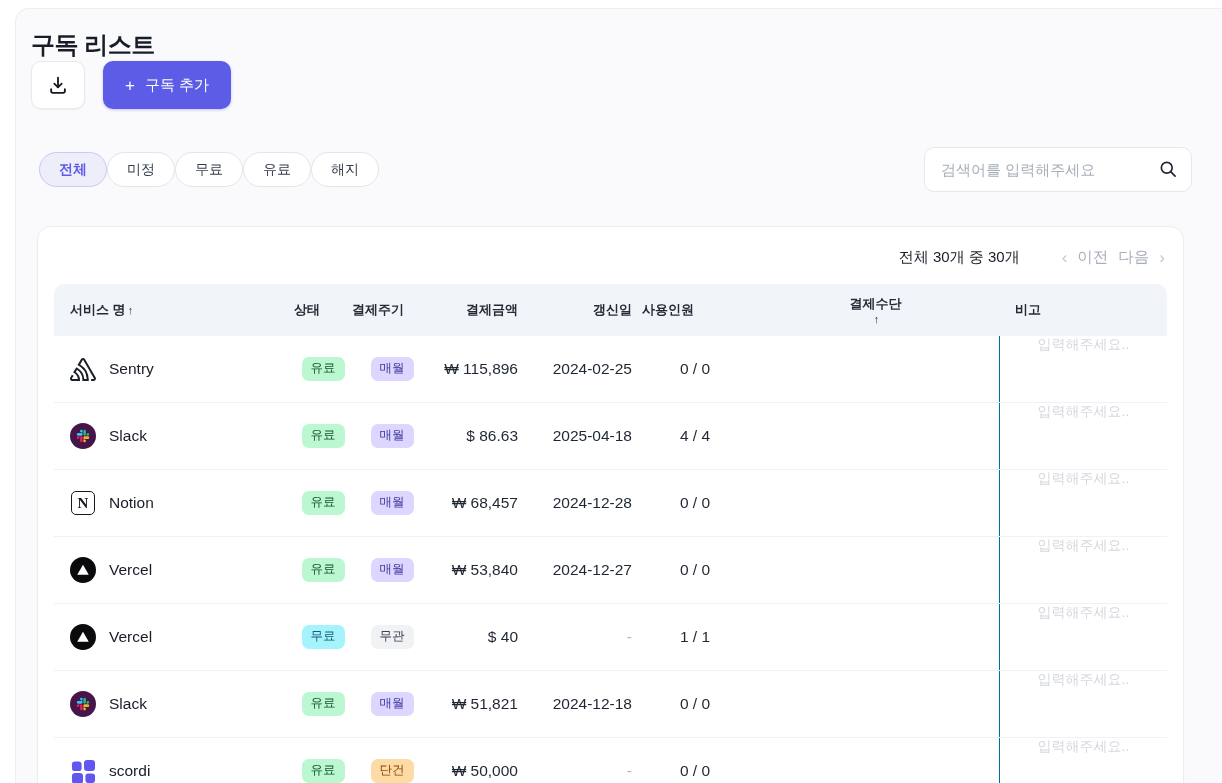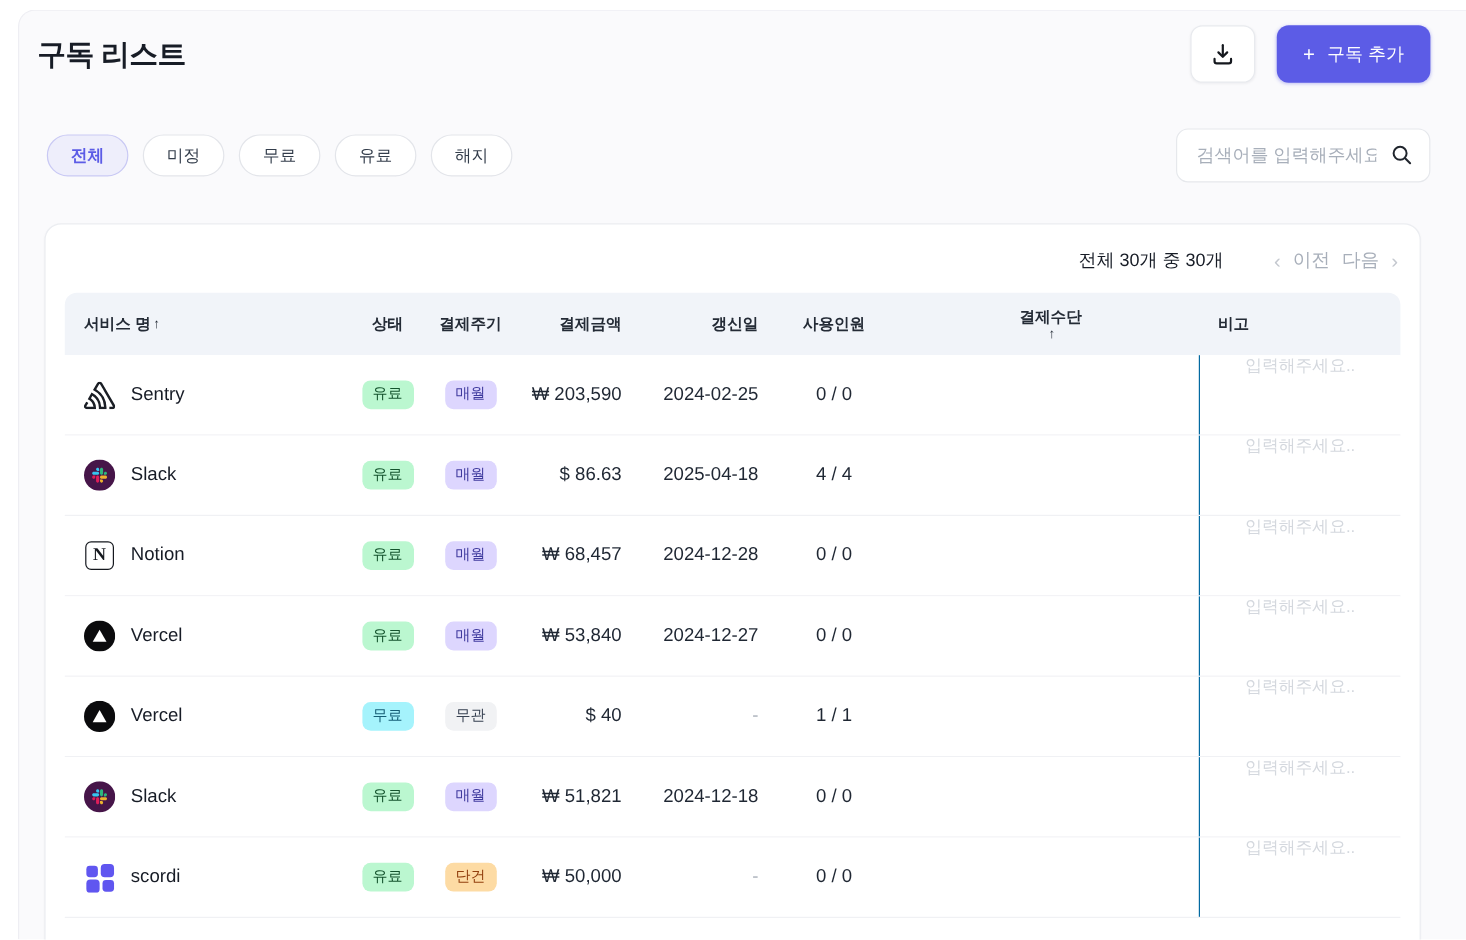--- a/index.html
+++ b/index.html
@@ -13,48 +13,48 @@
     margin-left: 15px;
     margin-top: 8px;
     height: 775px;
     background: var(--page-bg);
     border-left: 1px solid #EEEEF3;
     border-top: 1px solid #EEEEF3;
     border-top-left-radius: 14px;
     padding: 10px 30px 0 15px;
   }
   
-  .page-header { display: flex; align-items: flex-start; justify-content: space-between; padding-top: 2px; }
+  .page-header { display: flex; align-items: flex-start; justify-content: space-between; padding-top: 2px; flex-direction: column; }
   h1.title { font-size: 24px; font-weight: 700; letter-spacing: -0.02em; color: var(--text-primary); padding-top: 8px; }
   .header-actions { display: flex; gap: 18px; align-items: center; }
   .icon-btn {
     width: 54px; height: 48px; background: #fff; border: 1px solid #E8EAEE;
     border-radius: 10px; cursor: pointer; display: flex; align-items: center; justify-content: center;
     box-shadow: 0 1px 2px rgba(16,24,40,.05);
   }
   .add-btn {
     height: 48px; padding: 0 22px; background: var(--accent); color: #fff; border: none;
     border-radius: 10px; font-size: 15px; font-weight: 500; cursor: pointer;
     display: flex; align-items: center; gap: 10px; font-family: inherit;
     box-shadow: 0 1px 3px rgba(92,92,230,.35);
   }
   .add-btn .plus { font-size: 17px; font-weight: 400; line-height: 1; }
   
   .filter-row { display: flex; align-items: center; justify-content: space-between; margin-top: 38px; }
-  .chips { display: flex; gap: 12px; padding-left: 8px; font-family: Liberation Serif, serif; }
+  .chips { display: flex; padding-left: 8px; font-family: Liberation Serif, serif; }
   .chip {
     height: 35px; padding: 0 19px; border-radius: 999px; background: #fff;
     border: 1px solid #E3E5EA; font-size: 14px; font-weight: 500; color: var(--text-secondary);
     cursor: pointer; font-family: inherit;
   }
   .chip-active {
     background: var(--accent-chip-bg); border-color: var(--accent-chip-border); color: var(--accent);
     font-weight: 600;
   }
-  .search-box { position: relative; width: 212px; }
+  .search-box { position: relative; width: 268px; }
   .search-box input {
     width: 100%; height: 45px; border: 1px solid #E6E8EC; border-radius: 10px; background: #fff;
     padding: 0 44px 0 16px; font-size: 15px; color: var(--text-primary); font-family: inherit; outline: none;
   }
   .search-box input::placeholder { color: var(--text-muted); }
   .search-box svg { position: absolute; right: 14px; top: 12px; }
   
   .card {
     margin: 34px 8px 0 6px; background: #fff; border: 1px solid #EBEDF1; border-radius: 14px;
     padding: 20px 16px 0 16px; height: 780px;
@@ -80,21 +80,21 @@
     grid-template-columns: 240px 58px 80px 96px 114px 106px 1fr 168px;
     align-items: center;
   }
   .thead {
     height: 52px; background: var(--header-bg); border-radius: 10px 10px 0 0;
     font-size: 13px; font-weight: 700; color: #242B36;
   }
   .th { display: flex; align-items: center; }
   .th .sort { font-size: 11px; margin-left: 2px; font-weight: 700; }
   .th:nth-child(1) { padding-left: 16px; }
-  .th:nth-child(2), .th:nth-child(3), .th:nth-child(6) { justify-content: center; }
+  .th:nth-child(2), .th:nth-child(3), .th:nth-child(6) { }
   .th:nth-child(4), .th:nth-child(5) { justify-content: flex-end; padding-right: 10px; }
   .th:nth-child(7) { padding-left: 4px; flex-direction: column; }
   .th:nth-child(8) { padding-left: 16px; }
   .tr { height: 67px; border-bottom: 1px solid var(--row-border); background: #fff; cursor: pointer; }
   .td { font-size: 15.5px; color: #1F2733; }
   .td-service { display: flex; align-items: center; gap: 13px; padding-left: 16px; }
   .svc-icon { width: 26px; height: 26px; display: flex; align-items: center; justify-content: center; }
   .svc-name { font-weight: 500; color: var(--text-primary); }
   .td-status, .td-cycle { display: flex; justify-content: center; }
   .td-amount, .td-renewal { text-align: right; padding-right: 10px; }
@@ -210,21 +210,21 @@
                 </svg>
               </span>
       <span class="svc-name">Sentry</span>
     </div>
     <div class="td td-status">
               <span class="badge badge-paid">유료</span>
             </div>
     <div class="td td-cycle">
               <span class="badge badge-monthly">매월</span>
             </div>
-    <div class="td td-amount">₩ 203,590</div>
+    <div class="td td-amount">₩ 115,896</div>
     <div class="td td-renewal">2024-02-25</div>
     <div class="td td-seats">0 / 0</div>
     <div class="td td-method"></div>
     <div class="td td-note">
       <span class="note-ph">입력해주세요..</span>
     </div>
   </div>
 
   <div class="tr">
     <div class="td td-service">

